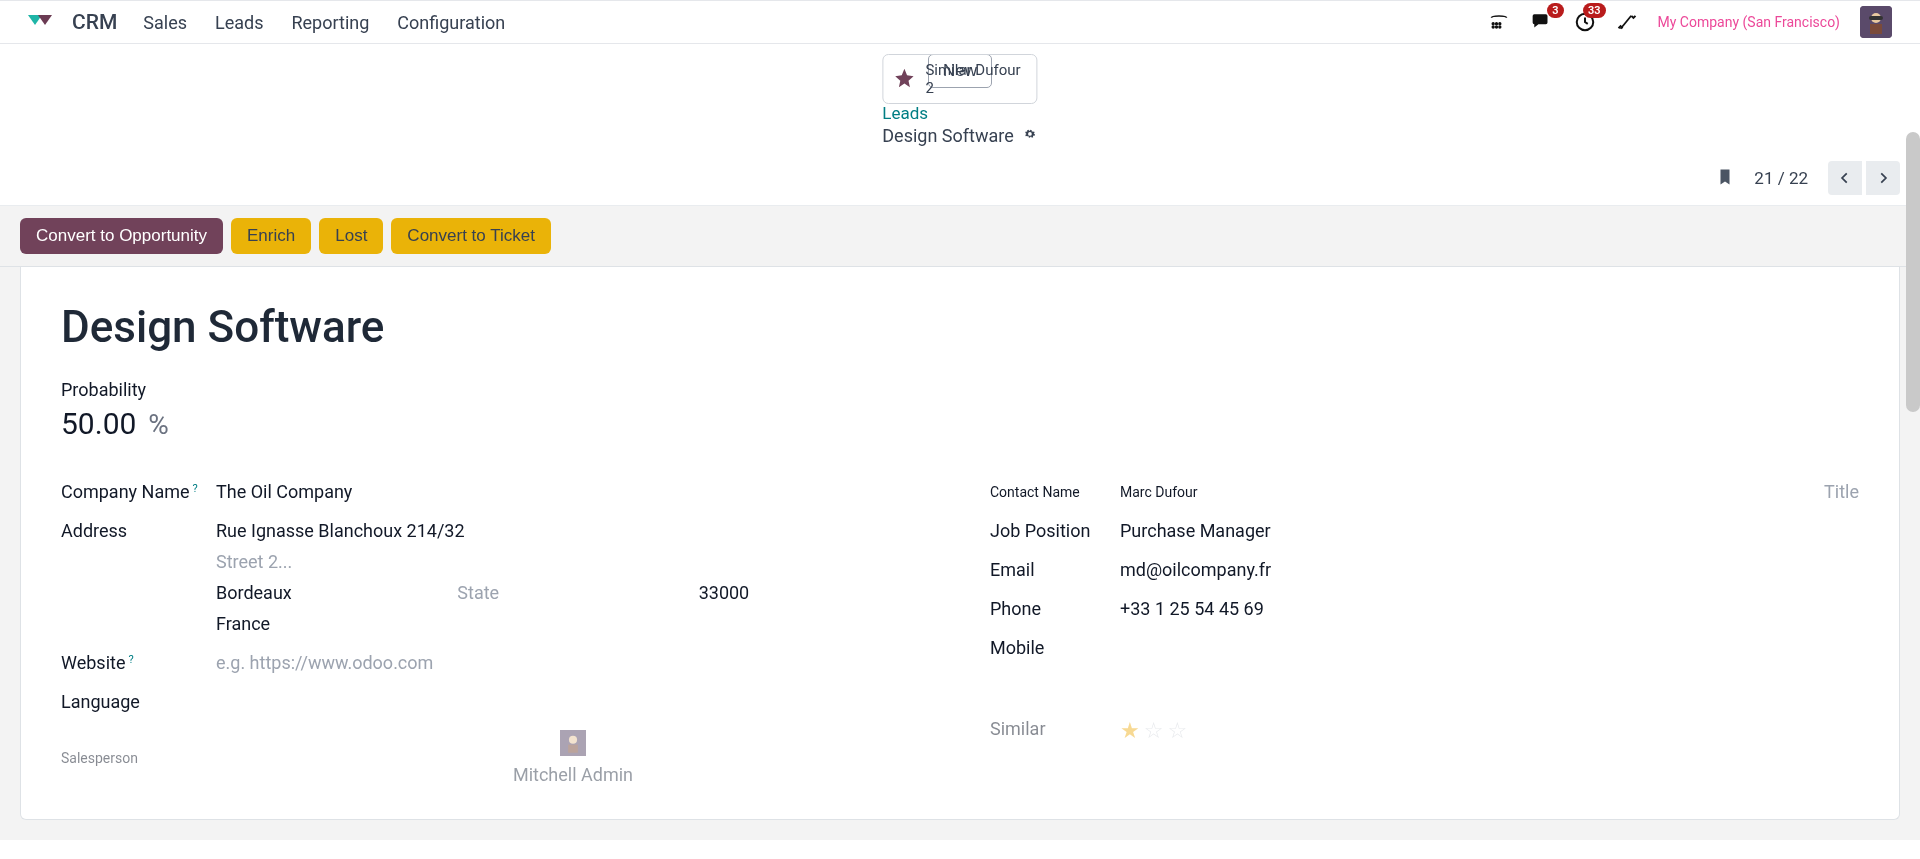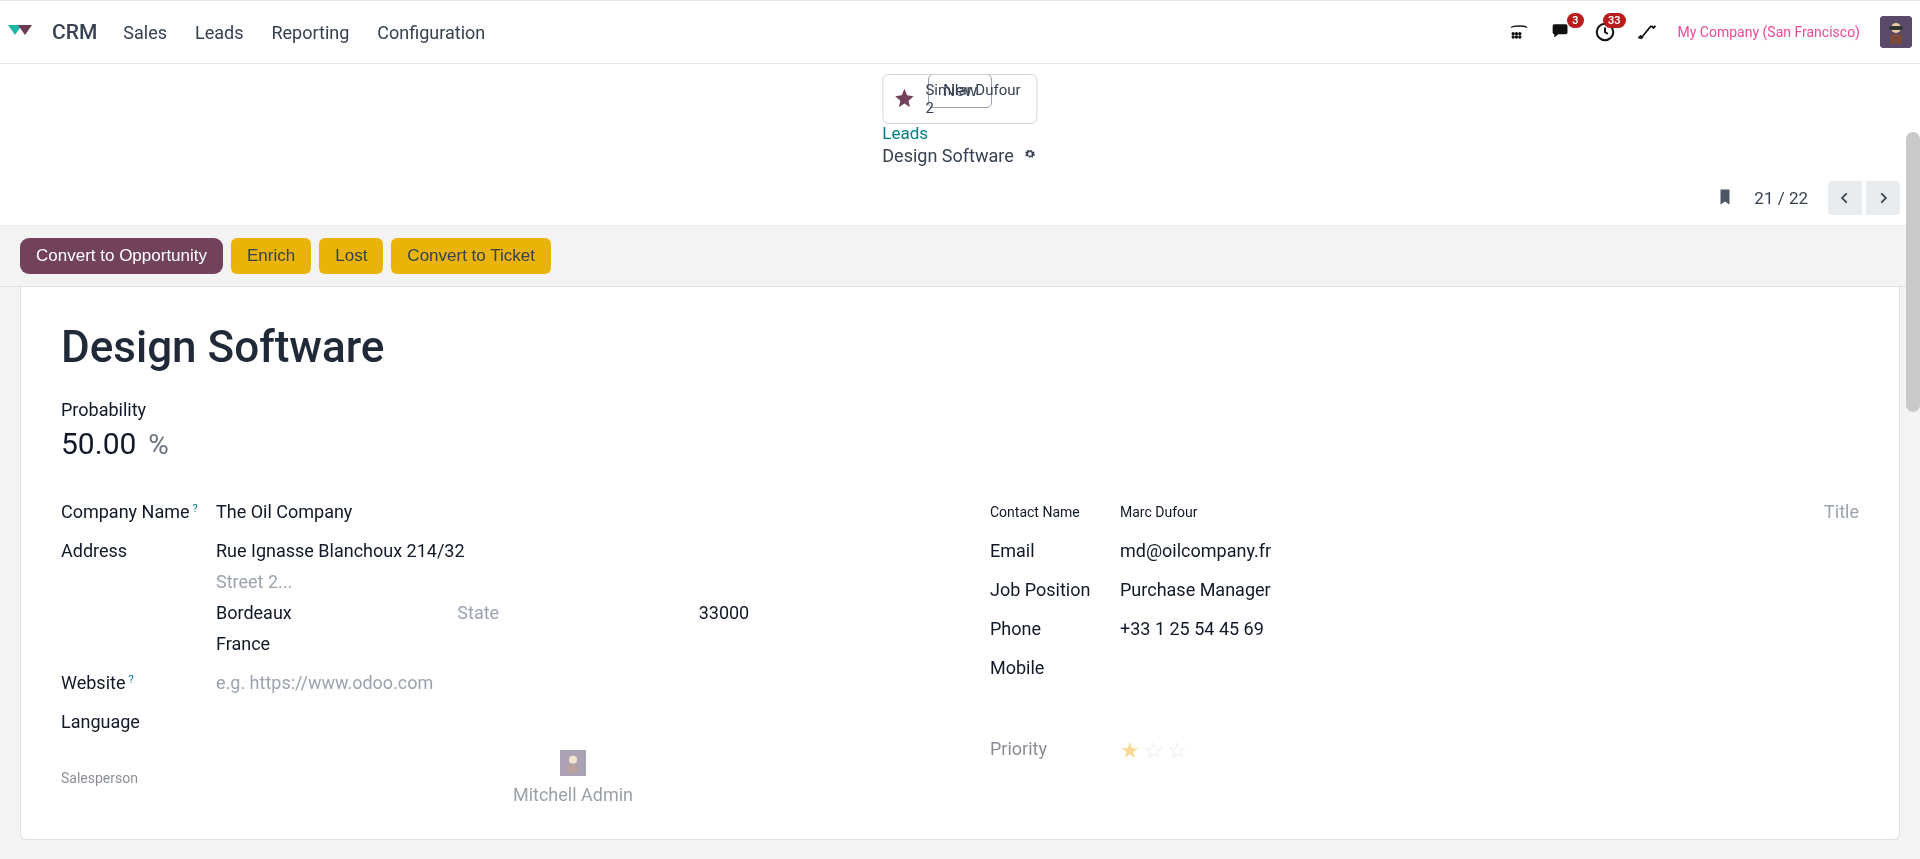--- a/index.html
+++ b/index.html
@@ -5,22 +5,22 @@
   * { box-sizing: border-box; margin: 0; padding: 0; }
   body {
     font-family: -apple-system, BlinkMacSystemFont, "Segoe UI", Roboto, sans-serif;
     background: #fff;
     color: #374151;
     font-size: 14px;
   }
   .topbar {
     display: flex;
     align-items: center;
-    height: 64px;
-    padding: 0 8px;
+    height: 44px;
+    padding: 0 28px;
     border-bottom: 1px solid #e5e7eb;
     border-top: 1px solid #e5e7eb;
     gap: 8px;
   }
   .logo {
     width: 28px; height: 22px;
     position: relative;
     margin-right: 8px;
   }
   .logo svg { display:block; }
@@ -151,21 +151,20 @@
     background: #eab308;
     padding: 8px 16px;
     border-radius: 6px;
     font-size: 17px;
     color: #374151;
     cursor: pointer;
   }
   .btn-action.primary {
     background: #71425a;
     color: #fff;
-    border-radius: 9px;
   }
   .form-sheet {
     background:#fff;
     margin: 0 20px;
     border: 1px solid #dee2e6;
     border-top:none;
     border-radius: 0 0 6px 6px;
     padding: 34px 40px;
     max-width: 100%;
   }
@@ -437,41 +436,41 @@
       </div>
 
       <div class="contact-col">
         <div class="contact-name-row">
           <div class="field-label">Contact Name</div>
           <div class="field-value">Marc Dufour</div>
           <div class="title-ph">Title</div>
         </div>
 
         <div class="field-row">
+          <div class="field-label">Job Position</div>
+          <div class="field-value">Purchase Manager</div>
+        </div>
+
+        <div class="field-row">
           <div class="field-label">Email</div>
           <div class="field-value">md@oilcompany.fr</div>
         </div>
 
         <div class="field-row">
-          <div class="field-label">Job Position</div>
-          <div class="field-value">Purchase Manager</div>
-        </div>
-
-        <div class="field-row">
           <div class="field-label">Phone</div>
           <div class="field-value">+33 1 25 54 45 69</div>
         </div>
 
         <div class="field-row">
           <div class="field-label">Mobile</div>
           <div class="field-value"></div>
         </div>
 
         <div class="field-row cut" style="margin-top:60px;">
-          <div class="field-label">Priority</div>
+          <div class="field-label">Similar</div>
           <div class="stars">
             <span class="star filled">★</span>
             <span class="star">☆</span>
             <span class="star">☆</span>
           </div>
         </div>
       </div>
     </div>
   </div>
 </div>

